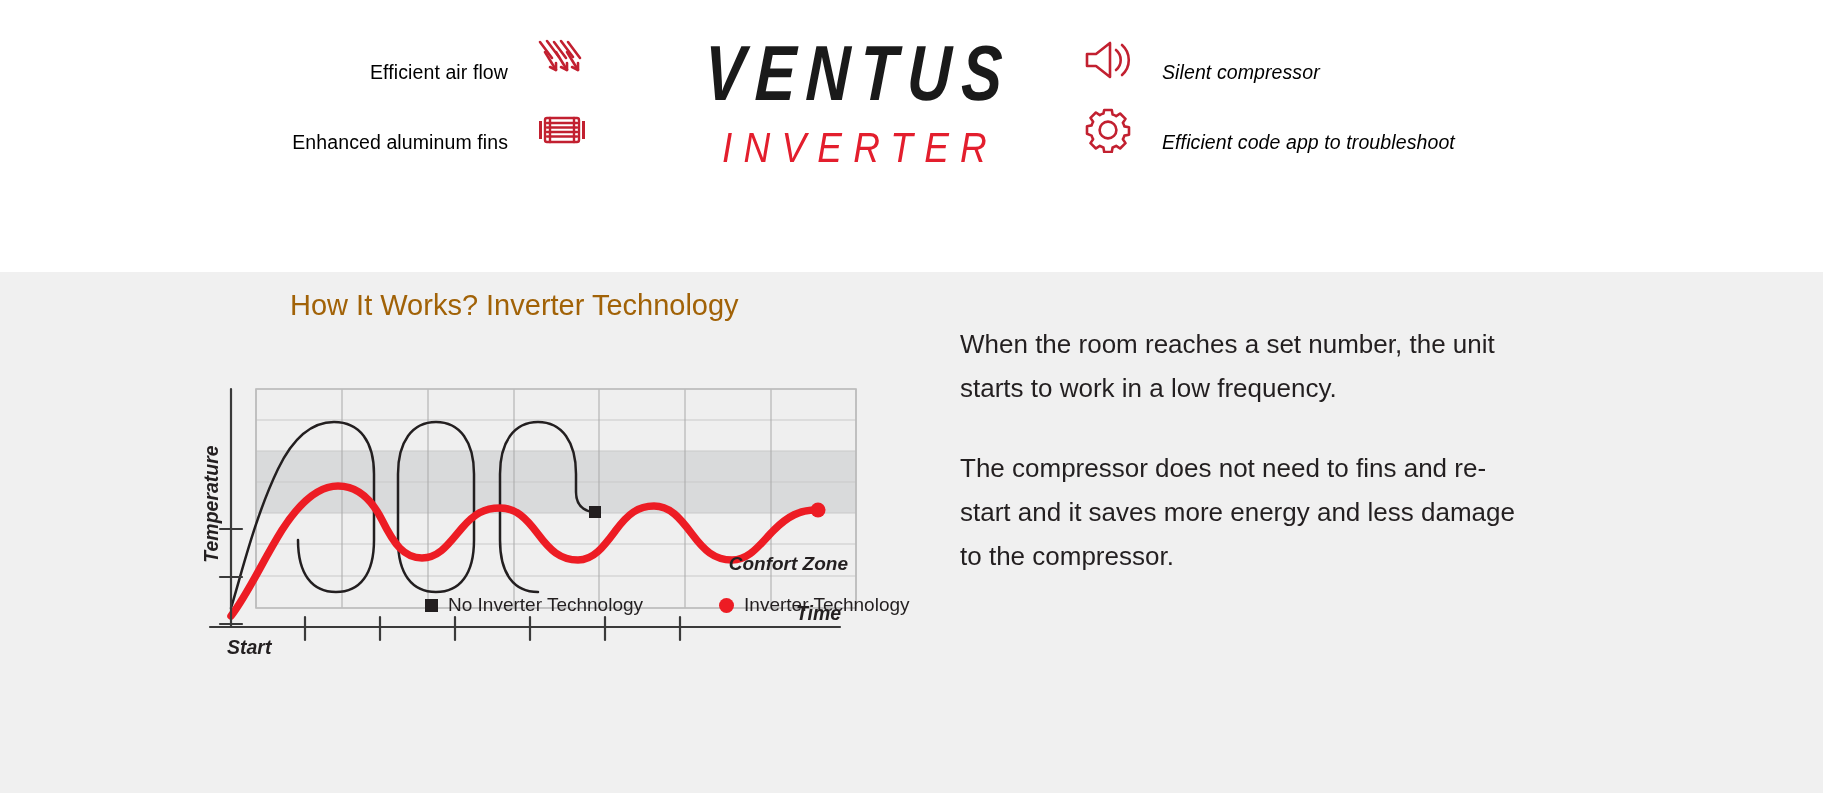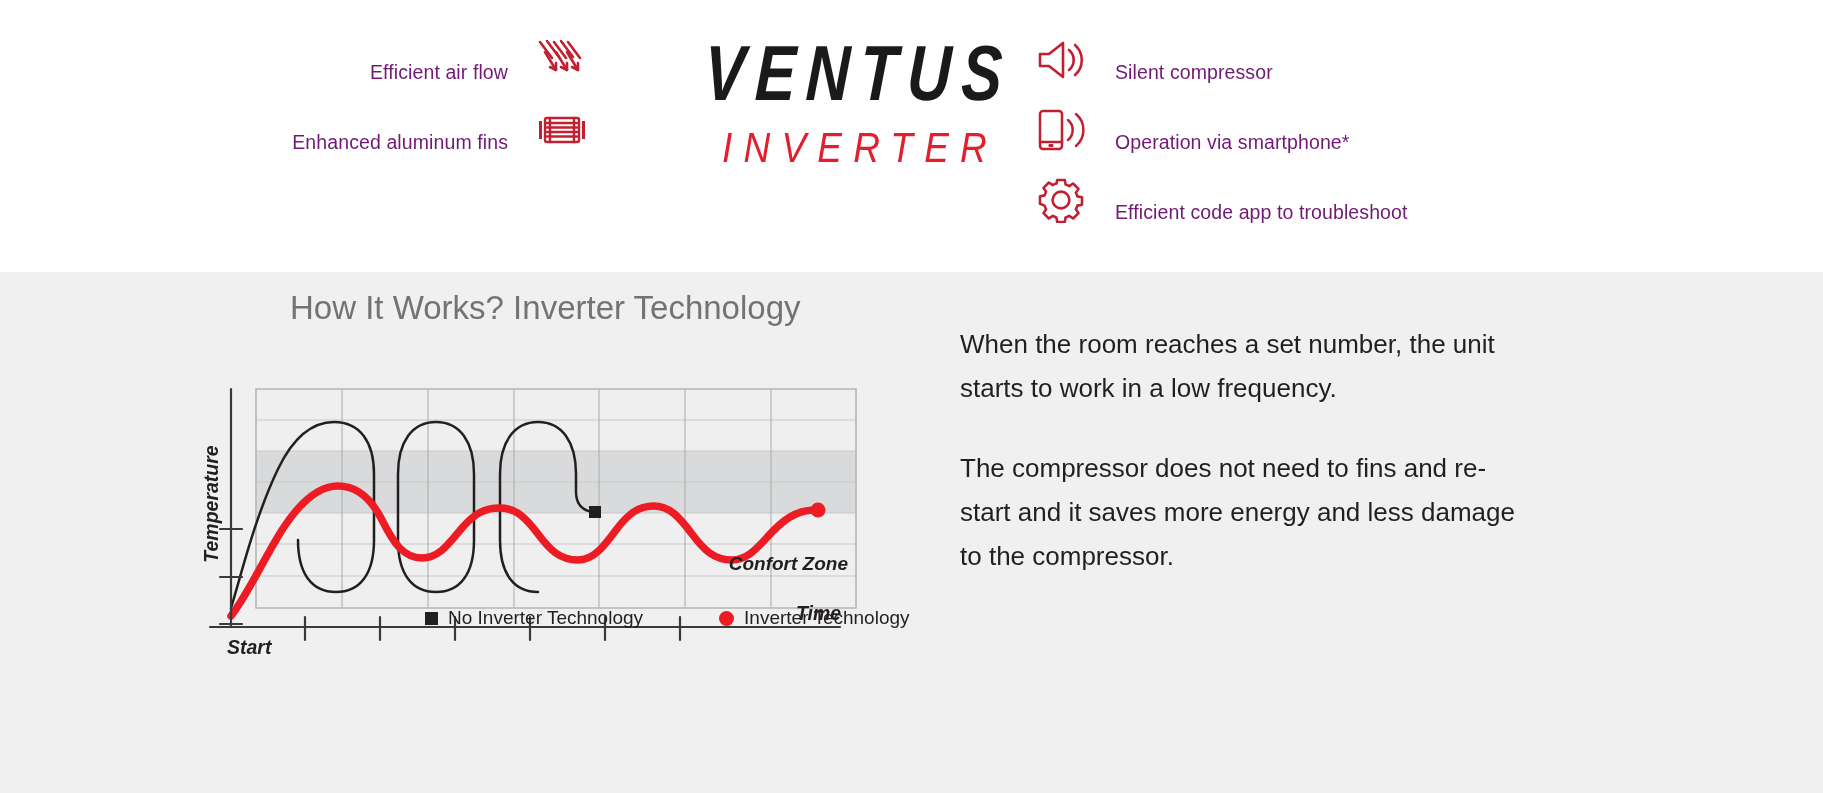--- a/index.html
+++ b/index.html
@@ -12,30 +12,30 @@
     position:relative;
   }
 
   
   #feature-band{
     position:absolute;left:0;top:0;width:1823px;height:272px;
     background:#ffffff;
   }
   .feature-col{position:absolute;top:28px;}
   #features-left{left:120px;width:470px;}
-  #features-right{left:1033px;width:560px;}
+  #features-right{left:1080px;width:560px;font-style:italic;}
 
   .feature-row{
     display:flex;align-items:center;height:64px;margin-bottom:6px;
   }
   #features-left .feature-row{justify-content:flex-end;}
   #features-right .feature-row{justify-content:flex-start;}
 
   .feature-label{
-    font-size:19.5px;color:#701a75;white-space:nowrap;letter-spacing:.1px;margin-top:24px;
+    font-size:19.5px;color:#000000;white-space:nowrap;letter-spacing:.1px;margin-top:24px;
   }
   #features-left .feature-label{text-align:right;}
   #features-right .feature-label{text-align:left;}
 
   .feature-icon{
     width:56px;height:50px;flex:0 0 56px;
     display:flex;align-items:center;justify-content:center;
   }
   #features-left .feature-icon{margin-left:26px;}
   #features-right .feature-icon{margin-right:26px;}
@@ -69,27 +69,27 @@
   
   #panel{
     position:absolute;left:0;top:272px;width:1823px;height:521px;
     background:#f0f0f0;
   }
 
   
   #chart-block{position:absolute;left:200px;top:0px;width:700px;height:400px;}
   #chart-title{
     position:absolute;left:90px;top:17px;
-    font-size:33px;color:#737373;white-space:nowrap;
+    font-size:29px;color:#a16207;white-space:nowrap;
   }
   #chart-svg{position:absolute;left:0;top:0;}
 
   
   #legend{
-    position:absolute;left:225px;top:335px;
+    position:absolute;left:225px;top:322px;
     display:flex;align-items:center;gap:76px;
   }
   .legend-item{display:flex;align-items:center;gap:10px;}
   .legend-marker-square{width:13px;height:13px;background:#231f20;}
   .legend-marker-dot{width:15px;height:15px;border-radius:50%;background:#ed1c24;}
   .legend-label{font-size:19px;color:#231f20;white-space:nowrap;}
 
   
   #description{
     position:absolute;left:960px;top:50px;width:560px;
@@ -154,32 +154,20 @@
       <span class="feature-icon">
         <svg width="48" height="42" viewBox="0 0 48 42" fill="none" stroke="#c22030" stroke-width="2.6" stroke-linejoin="round" stroke-linecap="round">
           <path d="M3 15 H12 L26 4 V38 L12 27 H3 Z"></path>
           <path d="M32 11 a13 13 0 0 1 0 20"></path>
           <path d="M38 6 a20 20 0 0 1 0 30"></path>
         </svg>
       </span>
       <span class="feature-label">Silent compressor</span>
     </div>
 
-    <div class="feature-row">
-      <span class="feature-icon">
-        <svg width="48" height="44" viewBox="0 0 48 44" fill="none" stroke="#c22030" stroke-width="2.5" stroke-linecap="round">
-          <rect x="3" y="3" width="22" height="38" rx="3"></rect>
-          <path d="M3 34 H25"></path>
-          <rect x="11.5" y="36" width="5" height="3" rx="1" fill="#c22030" stroke="none"></rect>
-          <path d="M31 12 a13 13 0 0 1 0 20"></path>
-          <path d="M39 6 a21 21 0 0 1 0 32"></path>
-        </svg>
-      </span>
-      <span class="feature-label">Operation via smartphone*</span>
-    </div>
 
     <div class="feature-row">
       <span class="feature-icon">
         <svg width="46" height="46" viewBox="0 0 46 46" fill="none" stroke="#c22030" stroke-width="2.6" stroke-linejoin="round">
           <path d="M19.2 3 h7.6 l.8 4.6 a16 16 0 0 1 3.6 1.5 l3.9-2.6 5.4 5.4 -2.6 3.9 a16 16 0 0 1 1.5 3.6 l4.6 .8 v7.6 l-4.6 .8 a16 16 0 0 1 -1.5 3.6 l2.6 3.9 -5.4 5.4 -3.9-2.6 a16 16 0 0 1 -3.6 1.5 l-.8 4.6 h-7.6 l-.8-4.6 a16 16 0 0 1 -3.6-1.5 l-3.9 2.6 -5.4-5.4 2.6-3.9 a16 16 0 0 1 -1.5-3.6 L2 26.8 v-7.6 l4.6-.8 a16 16 0 0 1 1.5-3.6 L5.5 10.9 l5.4-5.4 3.9 2.6 a16 16 0 0 1 3.6-1.5 Z"></path>
           <circle cx="23" cy="23" r="8.4"></circle>
         </svg>
       </span>
       <span class="feature-label">Efficient code app to troubleshoot</span>
     </div>

